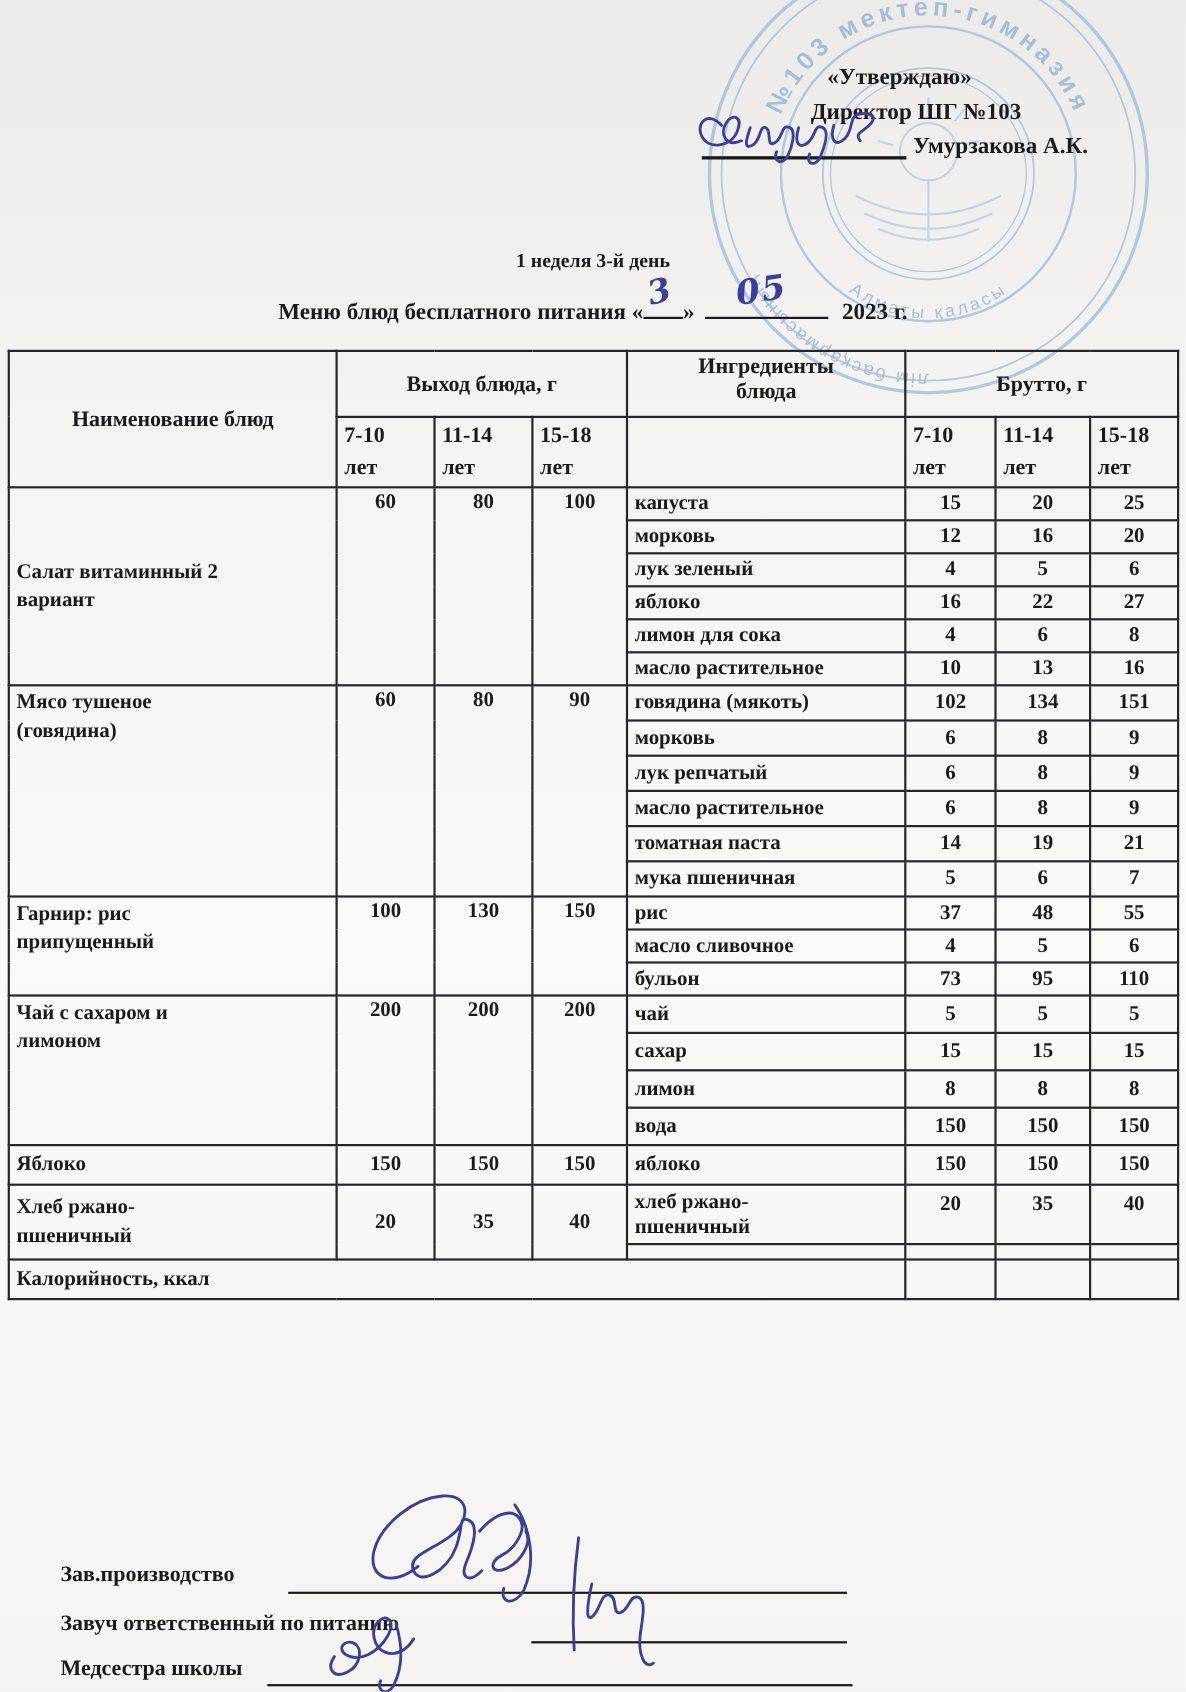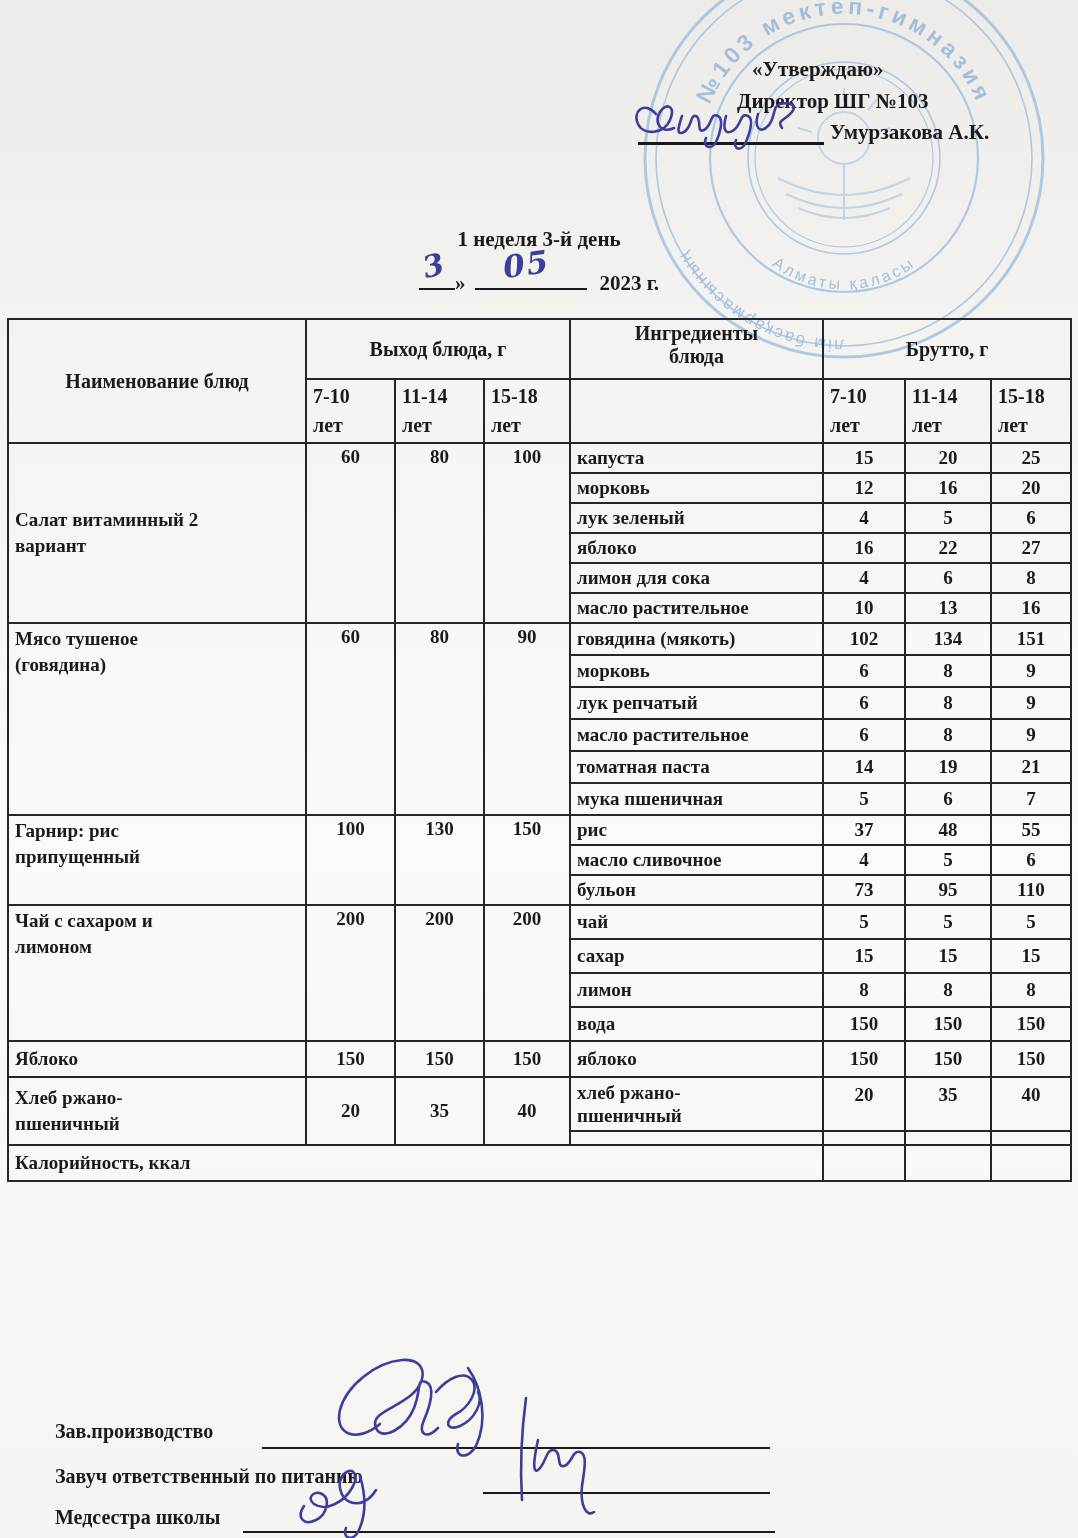--- a/index.html
+++ b/index.html
@@ -18,21 +18,21 @@
   
   .appr{font-weight:bold;font-size:21px;white-space:nowrap;}
   .appr1{left:752px;top:57px;}
   .appr2{left:737px;top:89px;}
   .appr3{left:638px;top:116px;display:flex;align-items:flex-end;}
   .dir-underline{display:inline-block;width:186px;height:26px;border-bottom:3px solid #18181d;position:relative;}
   .dir-sig{position:absolute;left:-8px;top:-26px;}
   .dir-name{margin-left:6px;}
 
   
-  .title1{left:0;top:227px;width:1078px;text-align:center;font-weight:bold;font-size:21px;}
+  .title1{left:0;top:227px;width:1078px;text-align:center;font-weight:bold;font-size:18px;}
   .title2{left:0;top:266px;width:1078px;text-align:center;font-weight:bold;font-size:21px;}
   .blank{display:inline-block;border-bottom:2.5px solid #18181d;position:relative;vertical-align:baseline;}
   .blank-day{width:36px;height:22px;}
   .blank-month{width:112px;height:22px;margin-left:10px;margin-right:12px;}
   .hand{position:absolute;color:#3b3f99;font-style:italic;font-weight:bold;
         font-family:"DejaVu Serif",serif;}
   .hand-day{font-size:30px;left:4px;top:-18px;transform:rotate(-14deg);}
   .hand-month{font-size:31px;left:28px;top:-20px;transform:rotate(-8deg);letter-spacing:2px;}
 
   
@@ -106,21 +106,21 @@
   <span class="dir-underline">
     <svg class="dir-sig" width="200" height="60" viewBox="0 0 200 60">
       <path class="ink" d="M26,24 C14,10 2,22 8,34 C14,46 34,44 40,30 C46,16 36,12 30,22 C24,32 30,44 44,38 M52,26 C48,38 46,46 54,42 C62,38 60,24 66,26 C72,28 66,44 74,40 C82,36 80,22 88,26 C94,29 90,44 86,52 C82,60 72,58 76,48 M96,26 C92,40 96,46 104,40 C112,34 110,22 118,26 C124,29 120,42 116,52 C112,62 102,60 106,50 M128,24 C124,38 130,44 138,36 C146,28 142,16 150,14 C158,12 168,14 162,22 C156,30 146,30 152,38"></path>
     </svg>
   </span>
   <span class="dir-name">Умурзакова А.К.</span>
 </div>
 
 <div class="abs title1">1 неделя 3-й день</div>
 <div class="abs title2">
-  <span class="blank blank-day"><span class="hand hand-day">3</span></span><span>»</span><span class="blank blank-month"><span class="hand hand-month">05</span></span><span>2023 г.</span>
+  <span>Меню блюд бесплатного питания «</span><span class="blank blank-day"><span class="hand hand-day">3</span></span><span>»</span><span class="blank blank-month"><span class="hand hand-month">05</span></span><span>2023 г.</span>
 </div>
 
 <table class="menu">
   <colgroup>
     <col style="width:298px">
       <col style="width:89px">
       <col style="width:89px">
       <col style="width:86px">
     <col style="width:253px">
       <col style="width:82px">

